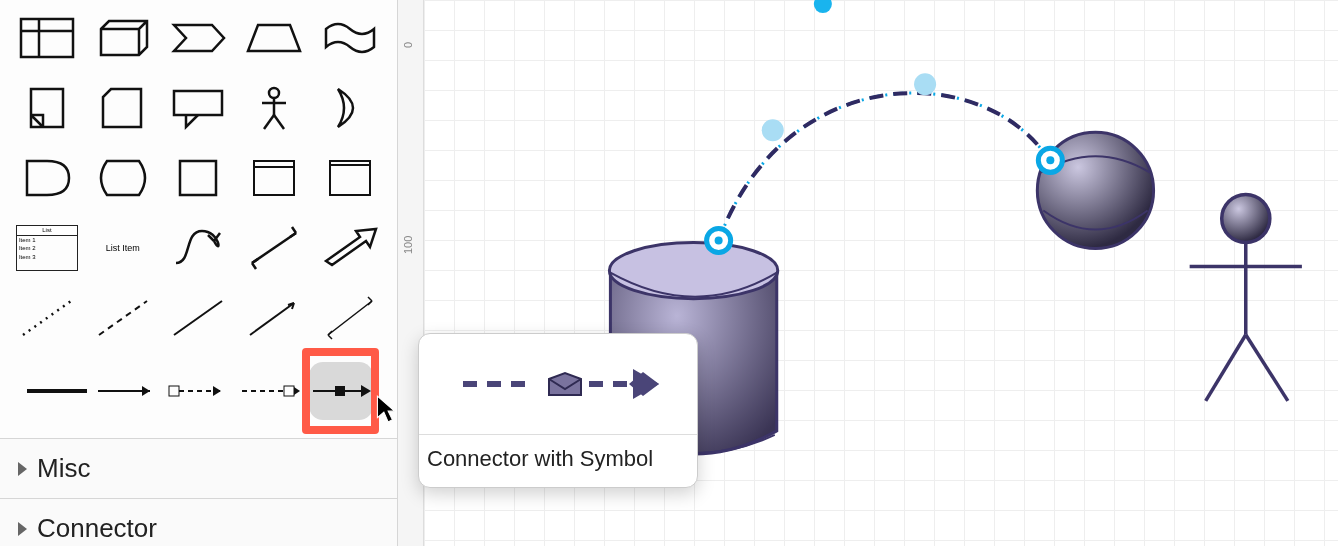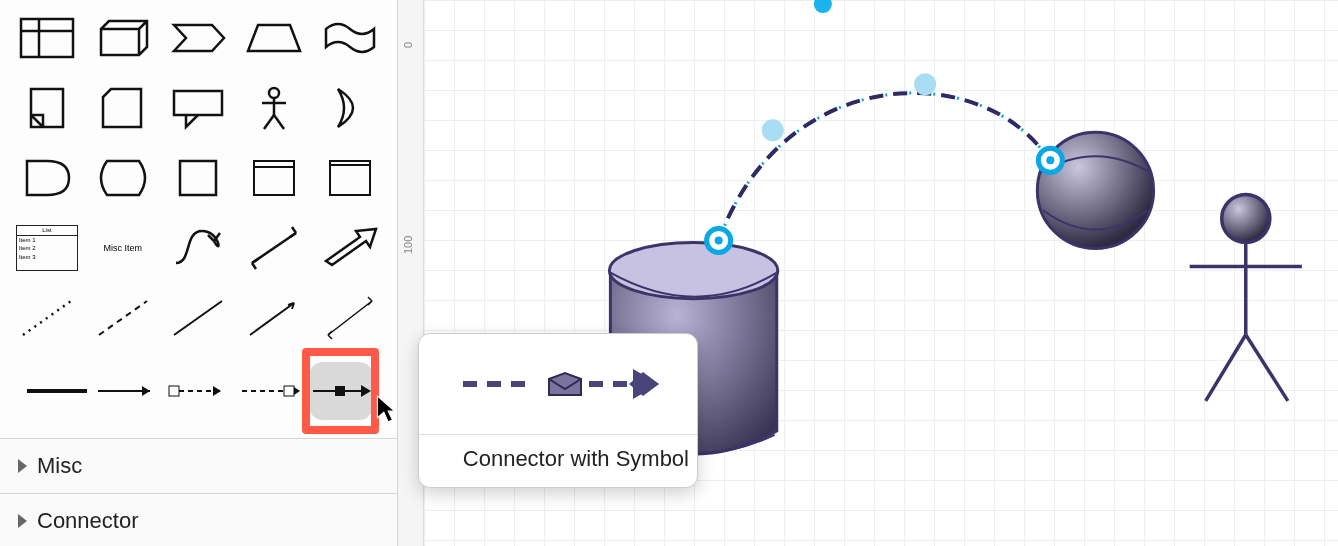--- a/index.html
+++ b/index.html
@@ -17,40 +17,40 @@
   .list-card-row { padding:1px 2px; }
   .list-item-text { font-size:9px; }
 
   .connector-row { display:grid; grid-template-columns:repeat(5,1fr); gap:6px; padding:4px 12px 10px 12px; align-items:center; }
   .conn-cell { height:74px; display:flex; align-items:center; justify-content:center; border-radius:6px; cursor:pointer; }
   .conn-cell svg { width:64px; height:30px; }
   .conn-highlight-wrap { position:relative; }
   .conn-highlight-border { position:absolute; inset:-6px; border:8px solid #ff5a47; border-radius:4px; pointer-events:none; }
   .conn-cell.selected { background:#d9d9d9; border-radius:14px; }
 
-  .section-header { border-top:1px solid #d6d6d6; padding:14px 18px; display:flex; align-items:center; gap:10px; font-size:22px; color:#222; cursor:pointer; background:#fafafa; }
+  .section-header { border-top:1px solid #d6d6d6; padding:14px 18px; display:flex; align-items:center; gap:10px; font-size:26px; color:#222; cursor:pointer; background:#fafafa; }
   .section-header:last-of-type { border-bottom:none; }
   .chevron { width:0; height:0; border-top:7px solid transparent; border-bottom:7px solid transparent; border-left:9px solid #666; }
 
   
   .canvas-area { position:relative; flex:1; background:#fff; }
   .ruler-v { position:absolute; left:0; top:0; bottom:0; width:26px; background:#f5f5f5; border-right:1px solid #ddd; }
   .ruler-v .tick { position:absolute; left:4px; font-size:11px; color:#888; transform:rotate(-90deg); transform-origin:left top; }
   .grid-bg { position:absolute; left:26px; right:0; top:0; bottom:0;
     background-image:
       linear-gradient(to right, #eee 1px, transparent 1px),
       linear-gradient(to bottom, #eee 1px, transparent 1px);
     background-size:30px 30px;
   }
   .canvas-svg { position:absolute; left:26px; top:0; right:0; bottom:0; }
 
   
   .tooltip { position:absolute; left:424px; top:333px; width:280px; background:#fff; border:1px solid #ccc; border-radius:12px; box-shadow:0 6px 18px rgba(0,0,0,.18); overflow:hidden; }
   .tooltip-preview { height:100px; display:flex; align-items:center; justify-content:center; }
-  .tooltip-label { border-top:1px solid #ddd; padding:10px 8px 14px; text-align:right; font-size:22px; color:#222; line-height:1.25; }
+  .tooltip-label { border-top:1px solid #ddd; padding:10px 8px 14px; text-align:left; font-size:22px; color:#222; line-height:1.25; }
 
   
   .cursor { position:absolute; width:20px; height:28px; pointer-events:none; }
 </style>
 </head>
 <body>
 
 <div class="app">
 
   <div class="sidebar">
@@ -147,21 +147,21 @@
 
         <div class="palette-cell">
           <div class="list-card">
             <div class="list-card-head">List</div>
             <div class="list-card-row">Item 1</div>
             <div class="list-card-row">Item 2</div>
             <div class="list-card-row">Item 3</div>
           </div>
         </div>
         <div class="palette-cell">
-            <span class="list-item-text">Misc Item</span>
+            <span class="list-item-text">List Item</span>
           </div>
         <div class="palette-cell">
             <svg viewBox="0 0 60 46">
               <path d="M8 38 C 24 38 16 6 34 6 S 54 32 46 16" fill="none" stroke="#111" stroke-width="2.5"></path>
               <path d="M46 16 L52 8 M46 16 L40 10" stroke="#111" stroke-width="2.5"></path>
             </svg>
           </div>
         <div class="palette-cell">
             <svg viewBox="0 0 60 46">
               <line x1="8" y1="38" x2="52" y2="8" stroke="#111" stroke-width="2.5"></line>

